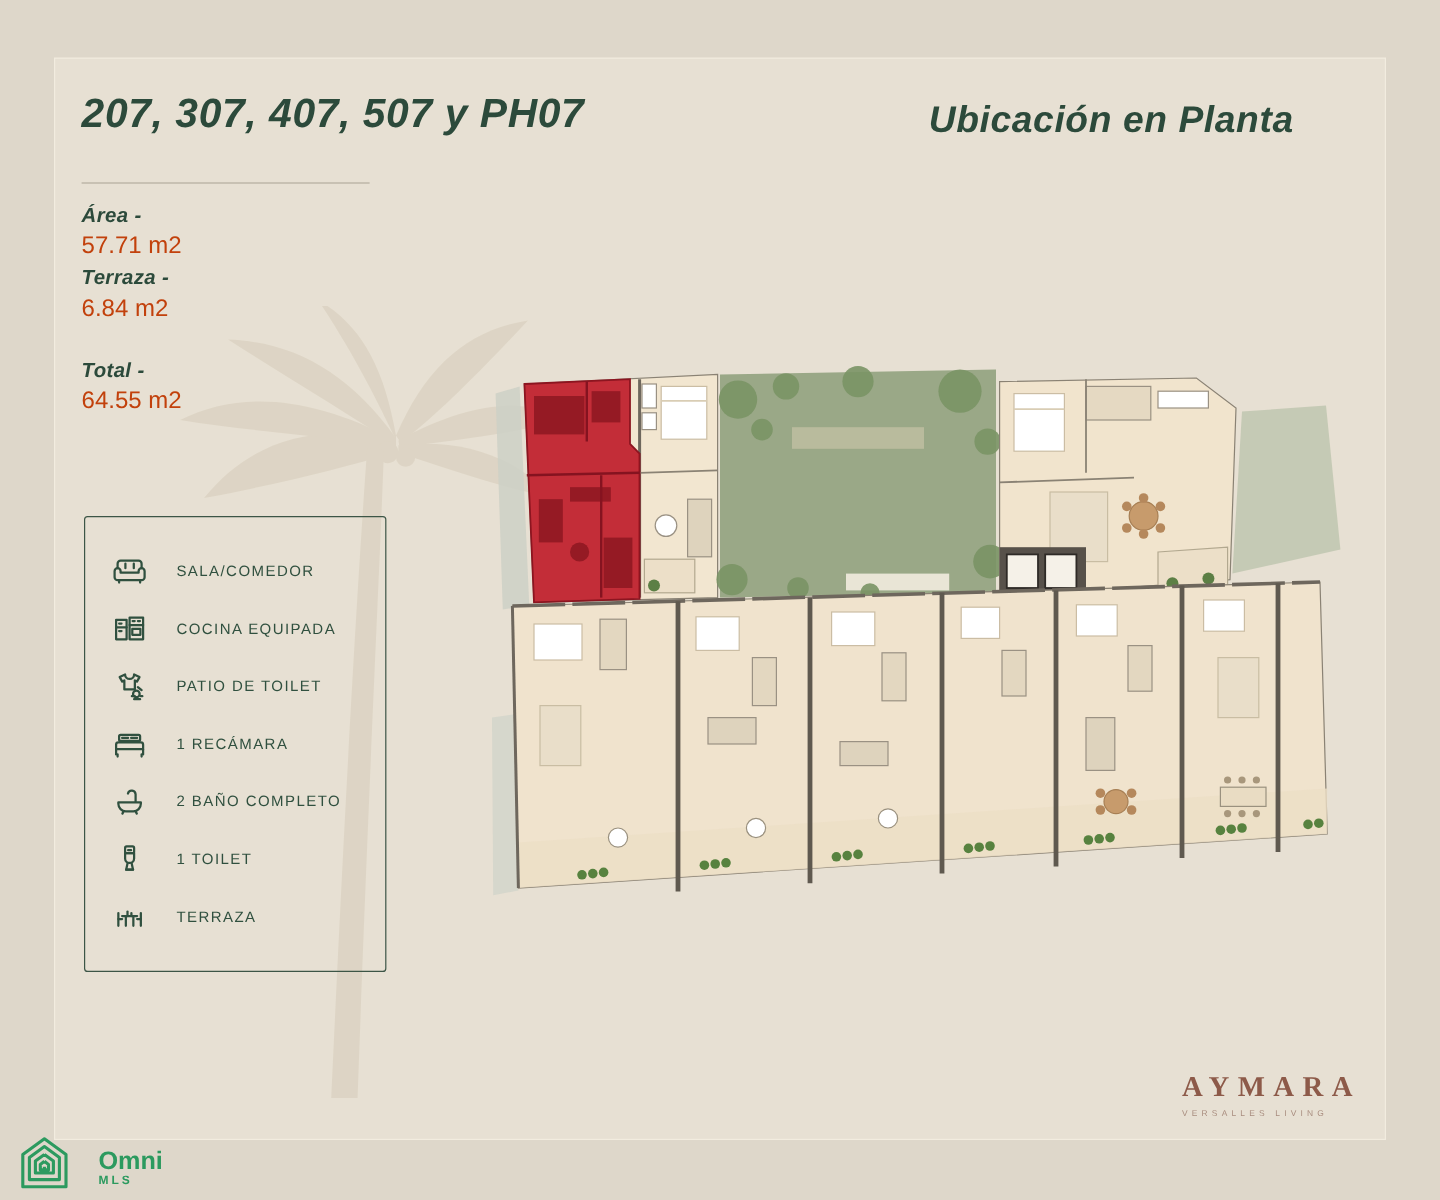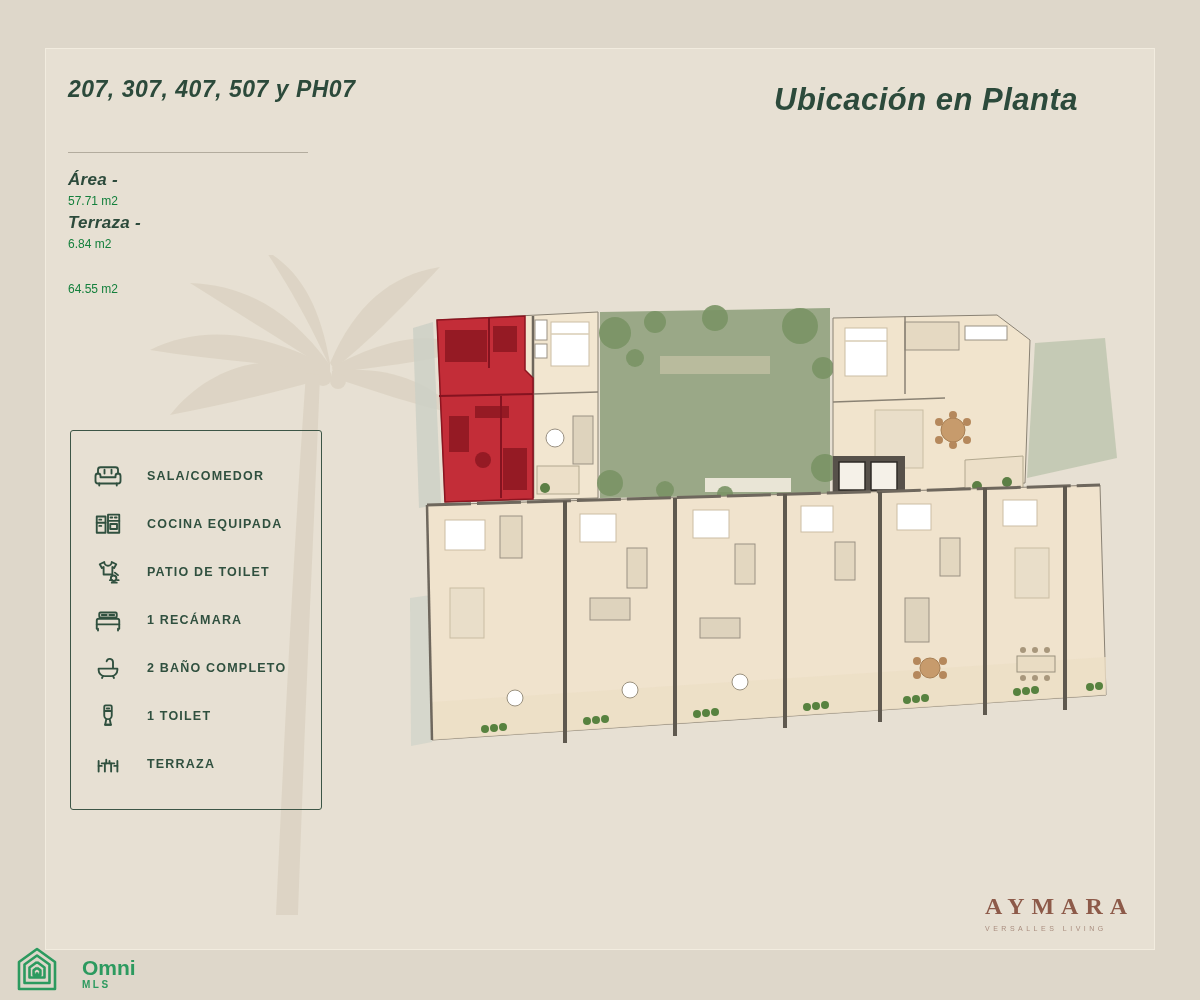--- a/index.html
+++ b/index.html
@@ -18,38 +18,38 @@
     border: 1px solid #f2ecdf;
   }
   .palm-watermark {
     position: absolute; left: 130px; top: 255px;
     width: 350px; height: 670px;
     opacity: 0.55;
     pointer-events: none;
   }
   .units-title {
     position: absolute; left: 68px; top: 76px;
-    font-size: 23px; font-weight: bold; font-style: italic;
+    font-size: 34px; font-weight: bold; font-style: italic;
     color: #2c4a3b; letter-spacing: 0.5px;
   }
   .title-divider {
     position: absolute; left: 68px; top: 152px;
     width: 240px; height: 0;
     border-top: 1px solid #b3ac9e;
   }
   .measurements {
     position: absolute; left: 68px; top: 167px; width: 260px;
   }
   .m-label {
     font-size: 17px; font-weight: bold; font-style: italic;
     color: #2c4a3b; letter-spacing: 0.3px;
     margin-top: 3px;
   }
   .m-value {
-    font-size: 12px; color: #15803d; margin: 4px 0 5px 0;
+    font-size: 20px; color: #c2410c; margin: 4px 0 5px 0;
   }
   .m-gap { height: 22px; }
   .location-title {
     position: absolute; left: 762px; top: 82px;
     font-size: 31px; font-weight: bold; font-style: italic;
     color: #2c4a3b; letter-spacing: 0.5px; margin-left: 12px;
   }
   .legend {
     position: absolute; left: 70px; top: 430px;
     width: 252px;
@@ -63,21 +63,21 @@
     height: 34px; margin-bottom: 14px;
   }
   .legend-item:last-child { margin-bottom: 0; }
   .legend-icon {
     width: 40px; height: 32px;
     display: flex; align-items: center; justify-content: flex-start;
     flex: 0 0 40px;
   }
   .legend-icon svg { width: 30px; height: 30px; }
   .legend-label {
-    font-size: 12.5px; font-weight: bold;
+    font-size: 12.5px; font-weight: normal;
     letter-spacing: 1.2px; color: #30503f;
     padding-left: 14px;
   }
   .floor-plan {
     position: absolute; left: 405px; top: 298px;
     width: 715px; height: 460px;
   }
   .aymara-logo {
     position: absolute; left: 985px; top: 893px;
     width: 185px; 
@@ -126,20 +126,21 @@
 
 <div class="units-title">207, 307, 407, 507 y PH07</div>
 <div class="title-divider"></div>
 
 <div class="measurements">
   <div class="m-label">Área -</div>
   <div class="m-value">57.71 m2</div>
   <div class="m-label">Terraza -</div>
   <div class="m-value">6.84 m2</div>
   <div class="m-gap"></div>
+  <div class="m-label">Total -</div>
   <div class="m-value">64.55 m2</div>
 </div>
 
 <div class="location-title">Ubicación en Planta</div>
 
 <div class="legend">
   <div class="legend-item">
     <span class="legend-icon">
       <svg viewBox="0 0 24 24" fill="none" stroke="#30503f" stroke-width="1.5" stroke-linecap="round" stroke-linejoin="round">
         <path d="M20 10V7a2 2 0 0 0-2-2H6a2 2 0 0 0-2 2v3"></path>

